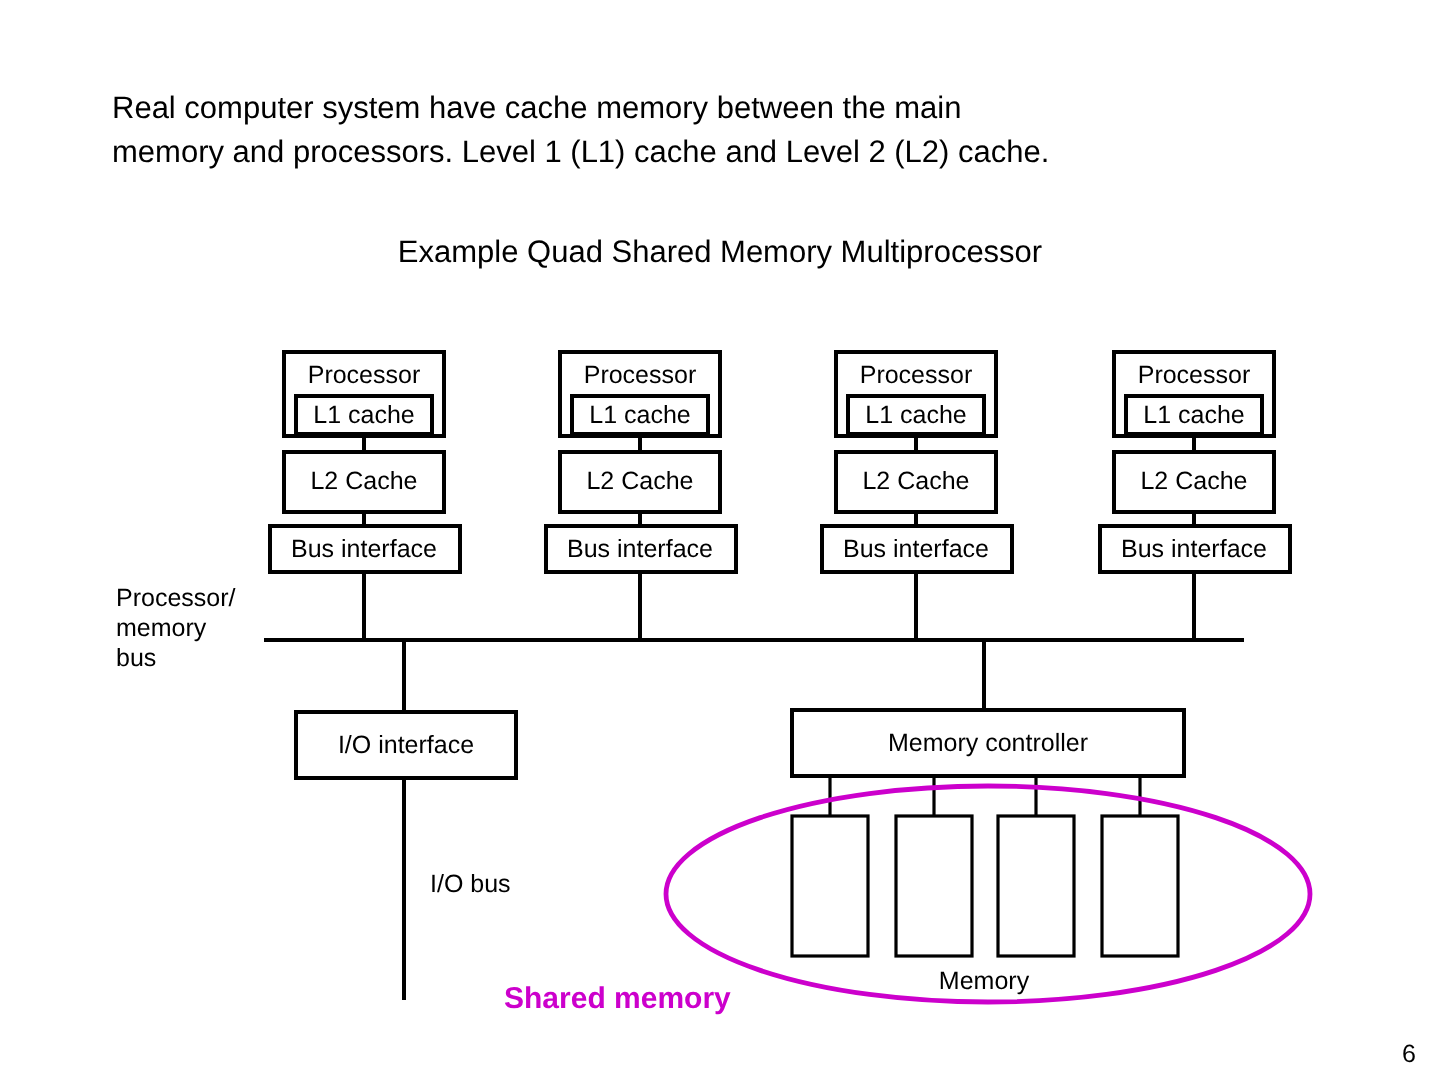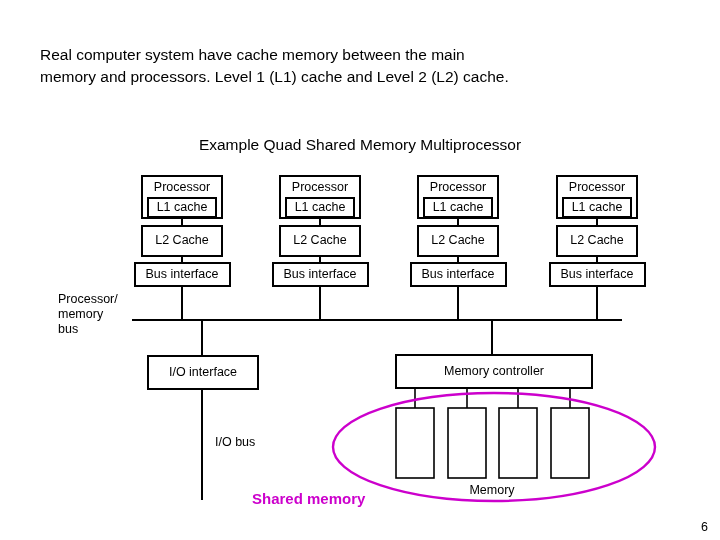--- a/index.html
+++ b/index.html
@@ -10,32 +10,32 @@
   #slide {
     position: relative;
     width: 720px;
     height: 540px;
     background: #ffffff;
     font-family: "Liberation Sans", sans-serif;
     overflow: hidden;
   }
   .intro-text {
     position: absolute;
-    left: 40px;
+    left: 56px;
     top: 44px;
     width: 620px;
     font-size: 15.5px;
     line-height: 22px;
     color: #000000;
     white-space: pre-line;
   }
   .example-title {
     position: absolute;
     left: 0;
-    top: 136px;
+    top: 118px;
     width: 720px;
     text-align: center;
     font-size: 15.5px;
     color: #000000;
   }
   #diagram {
     position: absolute;
     left: 0;
     top: 0;
     width: 720px;

